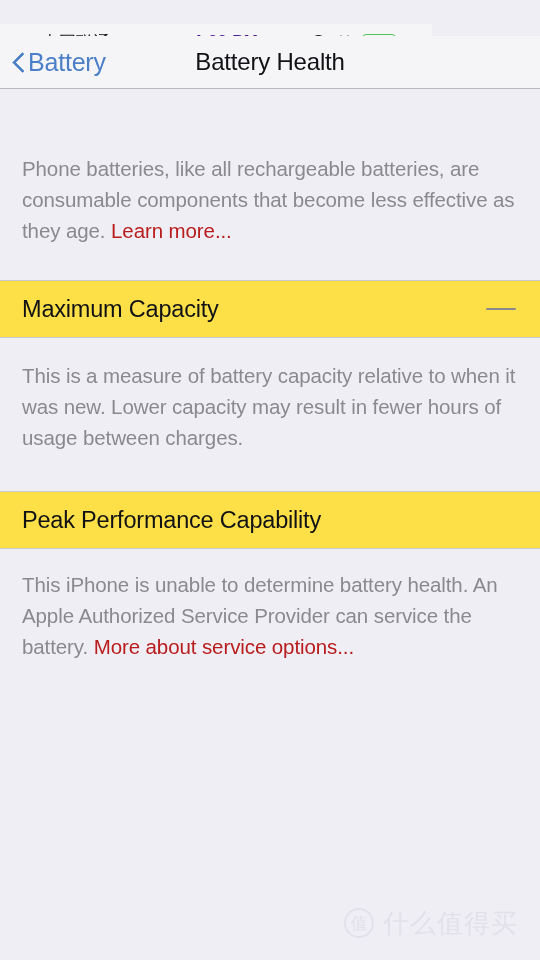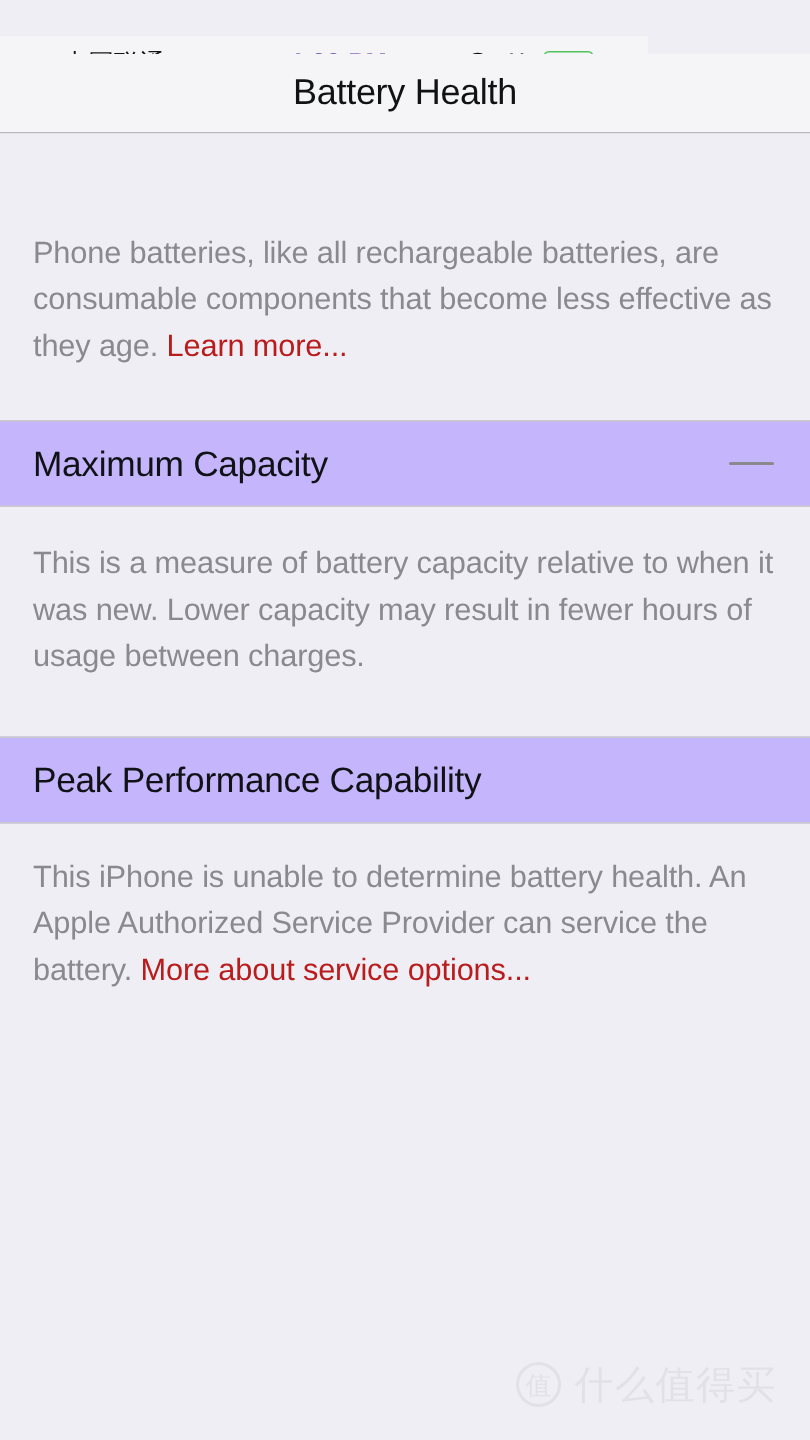--- a/index.html
+++ b/index.html
@@ -190,21 +190,21 @@
     letter-spacing: -0.1px;
   }
   .note-top { padding-top: 64px; padding-bottom: 34px; }
   .note-mid { padding-top: 22px; padding-bottom: 38px; }
   .note-bot { padding-top: 20px; padding-bottom: 28px; }
   .link {
     color: #b91c1c;
     cursor: pointer;
   }
   .row {
-    background: #c4b5fd;
+    background: #fde047;
     border-top: 1px solid #C9C9CC;
     border-bottom: 1px solid #C9C9CC;
     height: 58px;
     display: flex;
     align-items: center;
     justify-content: space-between;
     box-sizing: border-box;
     padding: 0 24px 0 22px;
   }
   .row-title {
@@ -294,20 +294,24 @@
         </svg>
       </span>
       <span class="batt-shell">
         <span class="batt-fill" style="width: calc(42%); background: rgb(79, 195, 90);"></span>
       </span>
       <span class="bolt">⚡</span>
     </div>
   </div>
 
   <div id="nav-bar">
+    <div id="back-button">
+      <span class="chevron-left"></span>
+      <span id="back-label">Battery</span>
+    </div>
     <div id="nav-title">Battery Health</div>
   </div>
 
   <div id="content">
 
     <div class="group-note note-top">
       <span>Phone batteries, like all rechargeable batteries, are consumable components that become less effective as they age. </span><span class="link">Learn more...</span>
     </div>
 
     <div class="row">

